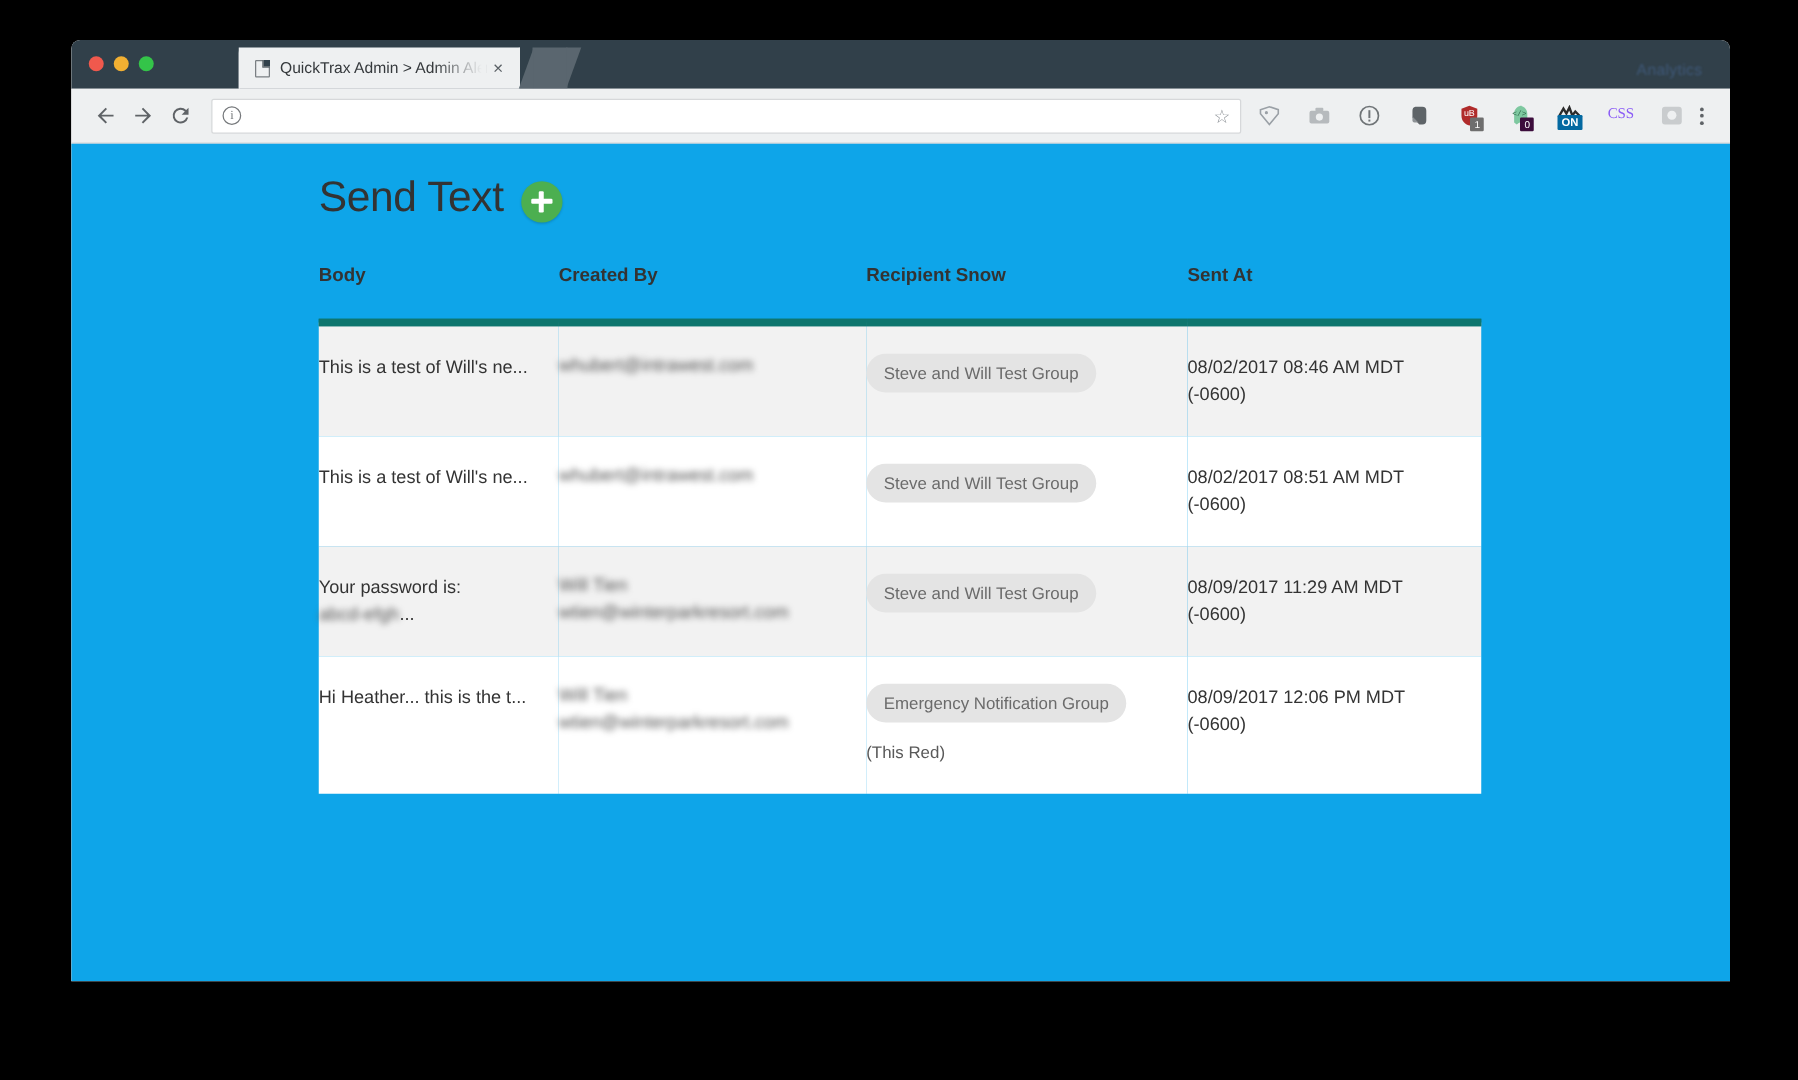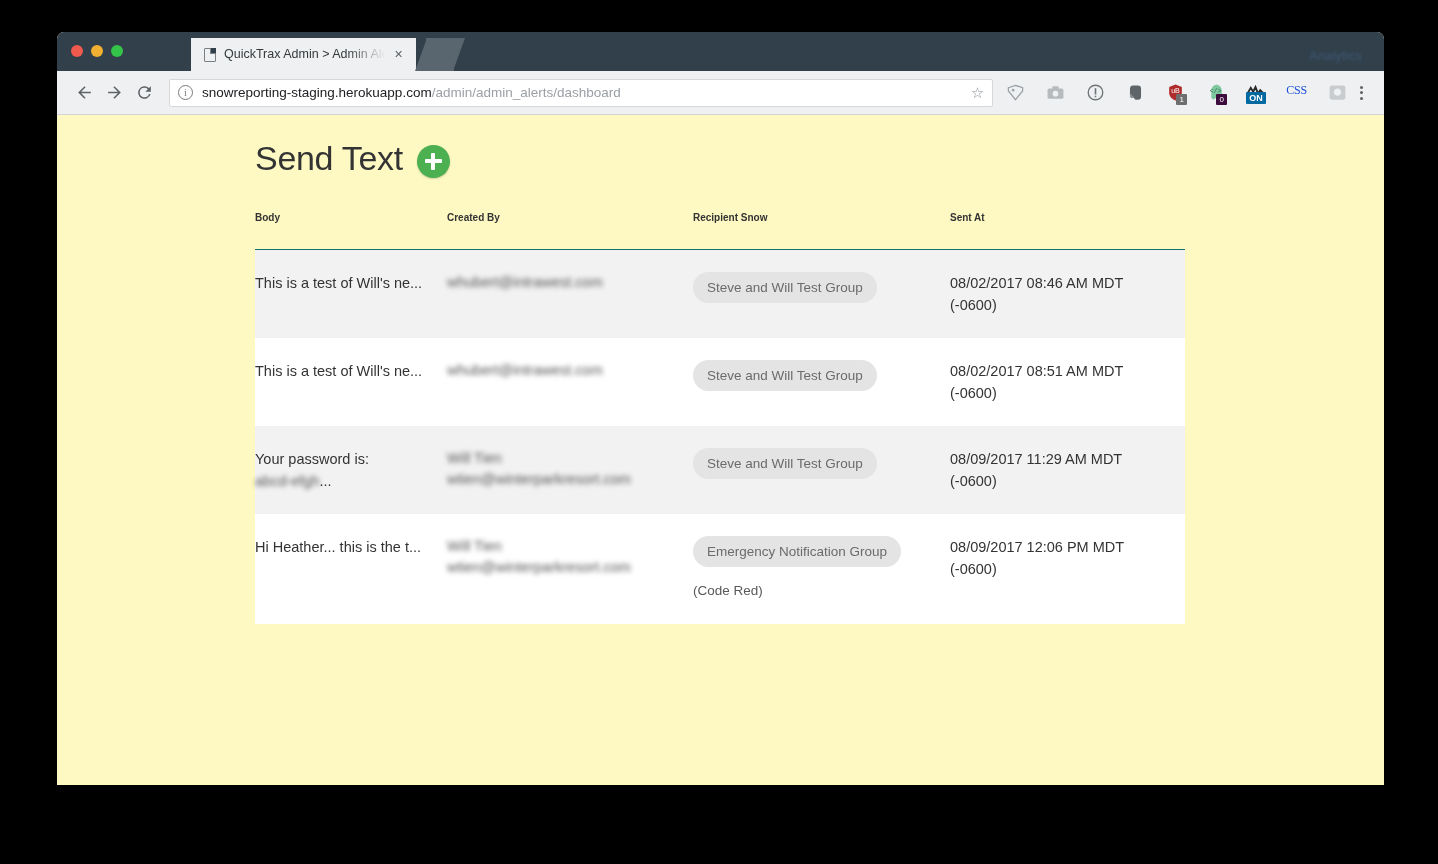--- a/index.html
+++ b/index.html
@@ -204,21 +204,21 @@
     min-width: 11px; height: 11px;
     background: #6e6e6e;
     color: #fff;
     font-size: 8px;
     line-height: 11px;
     text-align: center;
     border-radius: 1px;
     padding: 0 1px;
   }
   .ext-css {
-    font-size: 12px; color: #1d4ed8;
+    font-size: 12px; color: #8b5cf6;
     letter-spacing: -0.2px;
     font-family: "Liberation Serif", serif;
     font-variant: small-caps;
   }
   .ext-on {
     background: #0369a1; color: #fff;
     font-size: 9px; font-weight: bold;
     padding: 1px 3px; border-radius: 1px;
     position: absolute; left: 0; bottom: -2px;
   }
@@ -229,21 +229,21 @@
     gap: 2.5px;
     flex: 0 0 auto;
     margin-left: 3px;
   }
   .kebab i { width: 3px; height: 3px; border-radius: 50%; background: #5f6367; display:block; }
 
   
   #page {
     position: relative;
     height: 670px;
-    background: #fef9c3;
+    background: #0ea5e9;
     overflow: hidden;
   }
   #content {
     position: absolute;
     left: 198px; top: 24px;
     width: 930px;
   }
   #page-title-row {
     display: flex;
     align-items: center;
@@ -274,25 +274,25 @@
   #add-btn::after  { left: 14.5px; top: 8px; width: 4px; height: 17px; }
 
   
   table#alerts-table {
     width: 930px;
     border-collapse: collapse;
     table-layout: fixed;
   }
   #alerts-table th {
     text-align: left;
-    font-size: 10px;
+    font-size: 15px;
     font-weight: bold;
     color: #333333;
     padding: 0 0 26px 0;
-    border-bottom: 1px solid #0f766e;
+    border-bottom: 6px solid #0f766e;
   }
   #alerts-table td {
     font-size: 14.5px;
     color: #333333;
     vertical-align: top;
     padding: 22px 10px 22px 0;
     line-height: 22px;
   }
   #alerts-table tbody tr:nth-child(odd) { background: #f2f2f2; }
   #alerts-table tbody tr:nth-child(even) { background: #ffffff; }
@@ -368,21 +368,20 @@
         </svg>
     </div>
     <div class="nav-btn">
       <svg width="19" height="19" viewBox="0 0 24 24">
           <path d="M17.65 6.35A8 8 0 1 0 19.73 14h-2.09A6 6 0 1 1 12 6a5.9 5.9 0 0 1 4.22 1.78L13 11h7V4z" fill="currentColor"></path>
         </svg>
     </div>
 
     <div id="omnibox">
       <span class="omni-info">i</span>
-      <span class="omni-url"><span>snowreporting-staging.herokuapp.com</span><span class="path">/admin/admin_alerts/dashboard</span></span>
       <span class="omni-star">☆</span>
     </div>
 
     <div class="ext-icons">
       <span class="ext">
         <svg width="19" height="19" viewBox="0 0 24 24">
             <path d="M3 6l9-3 9 3v4l-9 11-9-11z" fill="none" stroke="#9aa0a6" stroke-width="1.6"></path>
             <circle cx="9" cy="9" r="1.6" fill="#9aa0a6"></circle>
           </svg>
       </span>
@@ -505,21 +504,21 @@
                 <span class="sent-line">(-0600)</span>
               </td>
           </tr>
 
           <tr>
             <td class="cell-body"><span>Hi Heather... this is the t...</span></td>
             <td>
                 <span class="blurred-block">Will Tien</span>
                 <span class="blurred-block">wtien@winterparkresort.com</span>
               </td>
-            <td><span class="pill">Emergency Notification Group</span><span class="sub-note">(Code Red)</span></td>
+            <td><span class="pill">Emergency Notification Group</span><span class="sub-note">(This Red)</span></td>
             <td>
                 <span class="sent-line">08/09/2017 12:06 PM MDT</span>
                 <span class="sent-line">(-0600)</span>
               </td>
           </tr>
 
         </tbody>
       </table>
     </div>
   </div>

